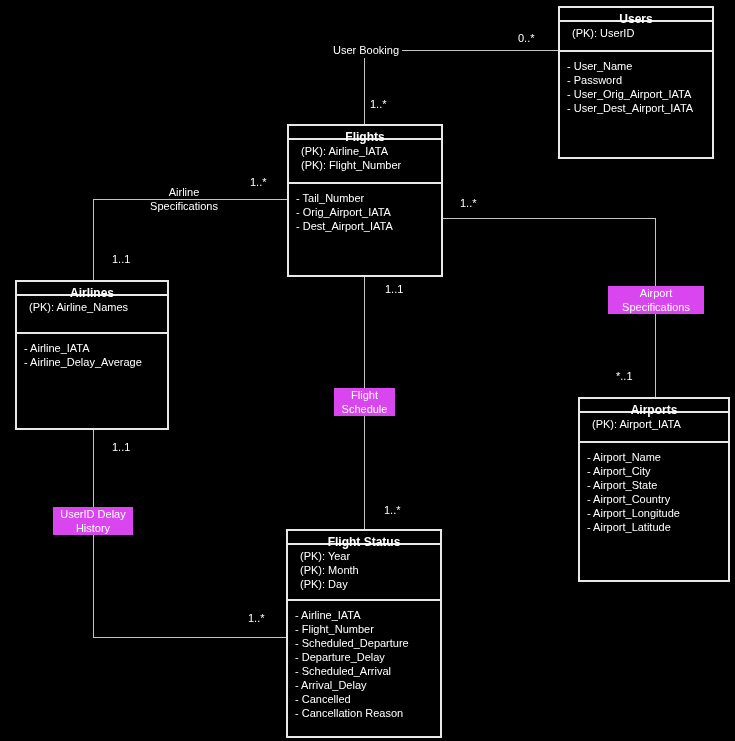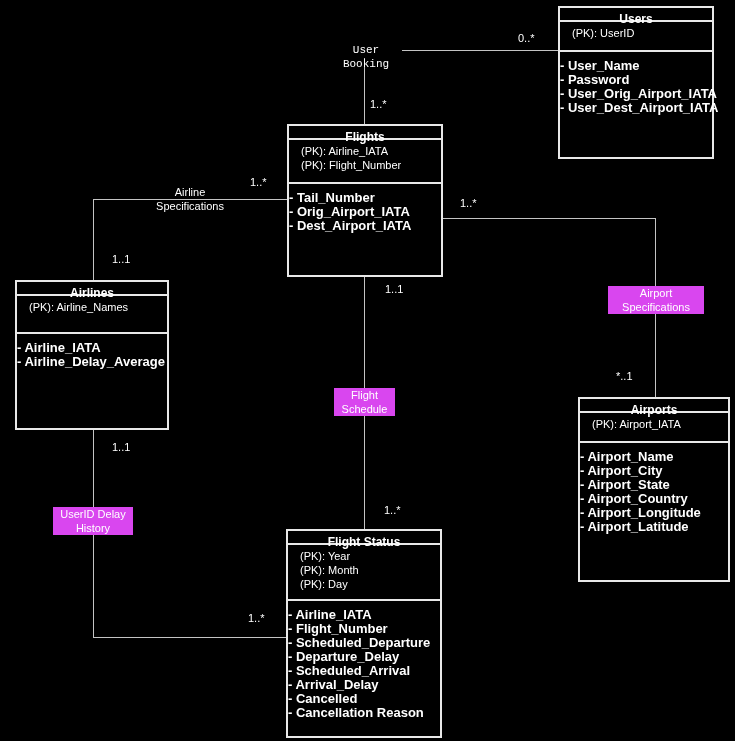--- a/index.html
+++ b/index.html
@@ -7,21 +7,21 @@
   body {
     position:relative; width:735px; height:741px; overflow:hidden;
     font-family:"Liberation Sans", sans-serif; color:#ffffff;
   }
   .entity { position:absolute; border:2px solid #e8e8e8; background:#000; z-index:3; }
   .entity-title {
     height:14px; line-height:23px; text-align:center;
     font-weight:bold; font-size:12px; border-bottom:2px solid #e8e8e8;
   }
   .section-pk { border-bottom:2px solid #e8e8e8; padding:4px 12px; font-size:11px; line-height:14px; }
-  .section-attrs { padding:7px 0; font-size:13px; line-height:14px;font-weight:bold; }
+  .section-attrs { padding:7px 7px; font-size:11px; line-height:14px; }
   .row { white-space:nowrap; }
 
   #box-users    { left:558px; top:6px;   width:156px; height:153px; }
   #box-users .section-pk    { height:30px; }
   #box-flights  { left:287px; top:124px; width:156px; height:153px; }
   #box-flights .section-pk  { height:44px; }
   #box-airlines { left:15px;  top:280px; width:154px; height:150px; }
   #box-airlines .section-pk { height:38px; }
   #box-airports { left:578px; top:397px; width:152px; height:185px; }
   #box-airports .section-pk { height:30px; }
@@ -34,22 +34,22 @@
   #l-as-h  { left:93px;  top:199px; width:194px; height:1px; }
   #l-as-v  { left:93px;  top:199px; width:1px;  height:81px; }
   #l-aps-h { left:443px; top:218px; width:213px; height:1px; }
   #l-aps-v { left:655px; top:218px; width:1px;  height:179px; }
   #l-fs-v  { left:364px; top:277px; width:1px;  height:252px; }
   #l-adh-v { left:93px;  top:430px; width:1px;  height:207px; }
   #l-adh-h { left:93px;  top:637px; width:193px; height:1px; }
 
   .rel-label { position:absolute; font-size:11px; line-height:14px; text-align:center; z-index:2; }
   .rel-label.opaque { background:#d946ef; }
-  #lbl-user-booking    { left:328px; top:43px;  width:76px;font-family:Liberation Mono, monospace; }
-  #lbl-airline-spec    { left:150px; top:185px; width:80px; }
+  #lbl-user-booking    { left:328px; top:43px;  width:76px; }
+  #lbl-airline-spec    { left:144px; top:185px; width:80px; }
   #lbl-airport-spec    { left:608px; top:286px; width:96px; }
   #lbl-flight-schedule { left:334px; top:388px; width:61px; }
   #lbl-adh             { left:53px;  top:507px; width:80px; }
 
   .card { position:absolute; font-size:11px; line-height:11px; z-index:2; background:#000; padding:0 1px; }
   #card-ub-users     { left:517px; top:33px; }
   #card-ub-flights   { left:369px; top:99px; }
   #card-as-flights   { left:249px; top:177px; }
   #card-as-airlines  { left:111px; top:254px; }
   #card-aps-flights  { left:459px; top:198px; }

